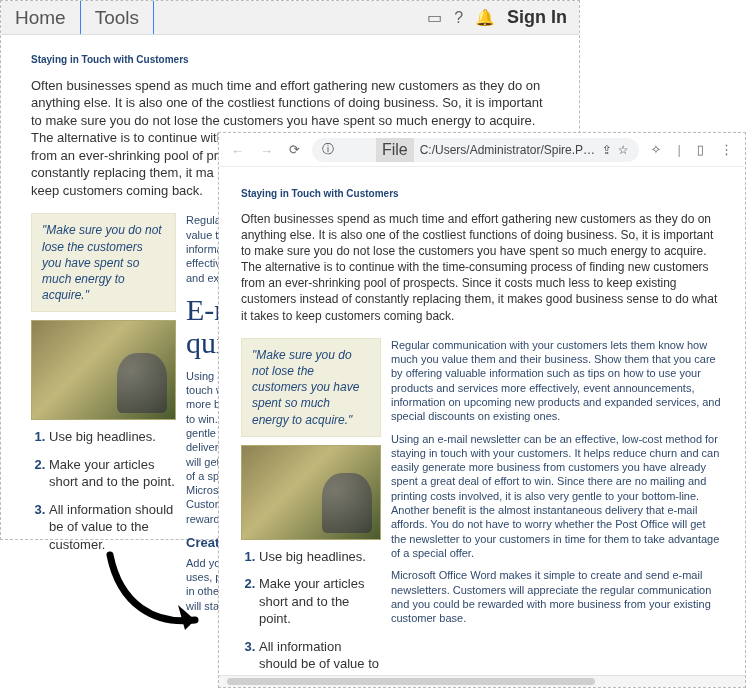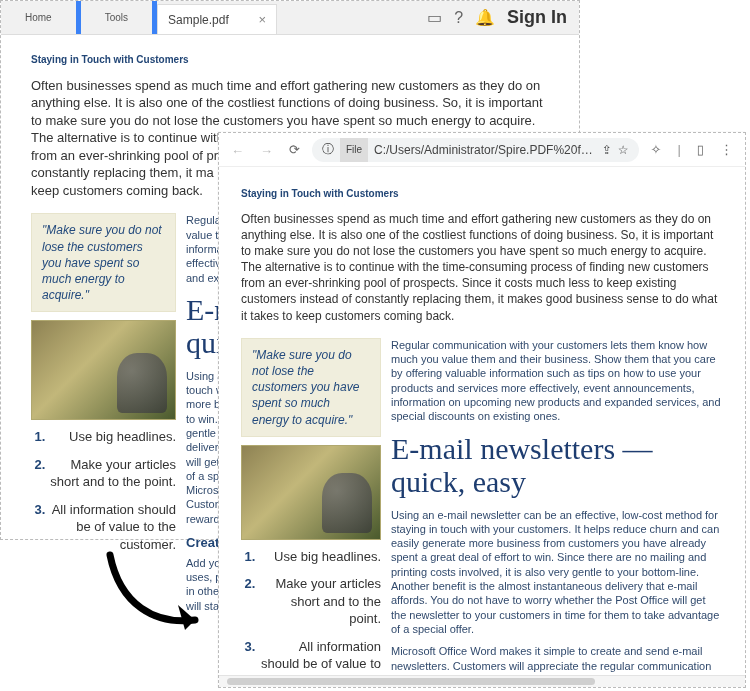--- a/index.html
+++ b/index.html
@@ -23,24 +23,24 @@
   .pdf-toolbar {
     height: 34px;
     background: #f1f1f1;
     border-bottom: 1px solid #ddd;
     display: flex;
     align-items: stretch;
     position: relative;
   }
   .pdf-toolbar .btn {
     display: flex; align-items: center; justify-content: center;
-    padding: 0 24px;
-    font-size: 10px;
+    padding: 0 14px;
+    font-size: 19px;
     color: #555;
-    border-right: 5px solid #3b82f6;
+    border-right: 1px solid #3b82f6;
     cursor: pointer;
   }
   .pdf-toolbar .tab {
     display: flex; align-items: center;
     padding: 0 10px;
     background: #fff;
     border: 1px solid #ddd;
     border-bottom: none;
     margin-top: 3px;
     font-size: 12px;
@@ -106,21 +106,20 @@
     width: 50px; height: 60px;
     background: radial-gradient(circle at 30% 30%, #6a6a72 0%, #343438 100%);
     border-radius: 40% 40% 10% 10%;
     opacity: .7;
   }
   ol.tips {
     color: #224676;
     font-weight: 700;
     font-size: 13px;
     padding-left: 18px;
-    text-align: right;
   }
   ol.tips li { margin-bottom: 10px; }
   ol.tips li span { color: #333; font-weight: 400; }
   .small-para { font-size: 11px; color: #314a6d; line-height: 1.3; margin-bottom: 8px; }
   .big-head {
     font-family: Georgia, "Times New Roman", serif;
     color: #1e3d70;
     font-size: 30px;
     font-weight: 400;
     line-height: 1.1;
@@ -166,23 +165,24 @@
     background: #f1f3f4;
     border-radius: 12px;
     padding: 0 10px;
     font-size: 12px;
     color: #444;
     overflow: hidden;
   }
   .omnibox .file-pill {
     background: #ddd;
     color: #444;
-    font-size: 10px;
+    font-size: 16px;
     padding: 14px 6px;
     border-radius: 8px;
+    margin-left: 36px;
   }
   .browser-body {
     height: calc(100% - 34px - 12px);
     overflow: hidden;
     padding: 12px 22px 10px 22px;
     font-size: 12px;
     color: #333;
     line-height: 1.35;
   }
   .browser-window .big-head { font-size: 30px; }
@@ -214,24 +214,20 @@
     pointer-events: none;
   }
 </style>
 </head>
 <body>
 
 <div class="pdf-window">
   <div class="pdf-toolbar">
     <div class="btn">Home</div>
     <div class="btn">Tools</div>
-    <div class="tab">
-      <span>Sample.pdf</span>
-      <span class="close">×</span>
-    </div>
     <div class="right">
       <span class="icon">▭</span>
       <span class="icon">?</span>
       <span class="icon">🔔</span>
       <span class="signin">Sign In</span>
     </div>
   </div>
 
   <div class="pdf-body">
     <div class="title-h1">Staying in Touch with Customers</div>
@@ -305,21 +301,20 @@
         <div class="pull-quote">"Make sure you do not lose the customers you have spent so much energy to acquire."</div>
         <div class="photo"></div>
         <ol class="tips">
           <li><span>Use big headlines.</span></li>
           <li><span>Make your articles short and to the point.</span></li>
           <li><span>All information should be of value to the customer.</span></li>
         </ol>
       </div>
       <div class="right-col">
         <p class="small-para">Regular communication with your customers lets them know how much you value them and their business. Show them that you care by offering valuable information such as tips on how to use your products and services more effectively, event announcements, information on upcoming new products and expanded services, and special discounts on existing ones.</p>
-        <div class="big-head">E-mail newsletters — quick, easy</div>
         <p class="small-para">Using an e-mail newsletter can be an effective, low-cost method for staying in touch with your customers. It helps reduce churn and can easily generate more business from customers you have already spent a great deal of effort to win. Since there are no mailing and printing costs involved, it is also very gentle to your bottom-line. Another benefit is the almost instantaneous delivery that e-mail affords. You do not have to worry whether the Post Office will get the newsletter to your customers in time for them to take advantage of a special offer.</p>
         <p class="small-para">Microsoft Office Word makes it simple to create and send e-mail newsletters. Customers will appreciate the regular communication and you could be rewarded with more business from your existing customer base.</p>
 
       </div>
     </div>
   </div>
   <div class="hscroll"></div>
 </div>
 
 <svg class="arrow" viewBox="0 0 120 90">

